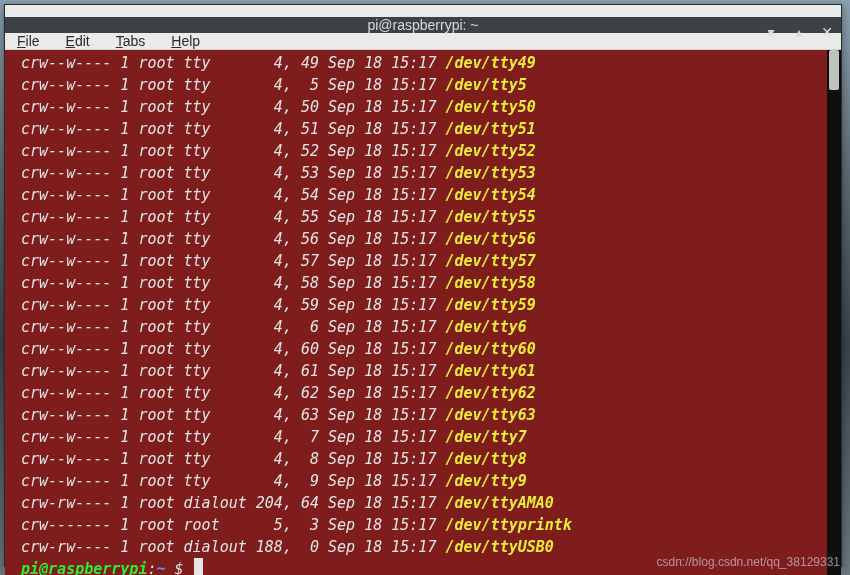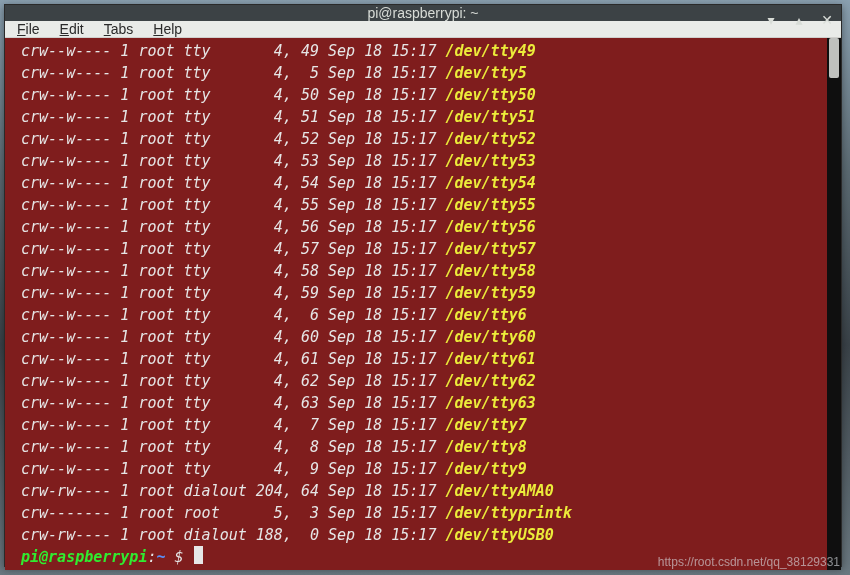--- a/index.html
+++ b/index.html
@@ -14,33 +14,34 @@
     box-shadow: 0 2px 8px rgba(0,0,0,0.4);
     display: flex; flex-direction: column;
   }
   .titlebar {
     height: 30px;
     background: #3c4245;
     color: #d8dcd7;
     display: flex; align-items: flex-start; justify-content: center;
     position: relative;
     font-size: 14px;
+    margin-top: 12px;
   }
   .titlebar .controls {
     position: absolute; right: 6px; top: 0; height: 30px;
     display: flex; align-items: center; gap: 12px;
     color: #d8dcd7;
   }
   .titlebar .controls span { cursor: pointer; width: 16px; text-align: center; font-size: 14px; line-height: 30px; }
   .menubar {
     height: 32px;
     background: #e9ebe8;
     display: flex; align-items: center;
     padding: 0 12px;
-    gap: 20px;
+    gap: 26px;
     font-size: 14px;
     color: #2a2a2a;
     border-bottom: 1px solid #d0d0cd;
   }
   .menubar .mi { cursor: pointer; }
   .menubar .mi .ul { text-decoration: underline; }
   .termwrap {
     flex: 1; position: relative; background: #000;
     display: flex;
   }
@@ -111,13 +112,13 @@
   </div>
 
   <div class="termwrap">
     <div class="terminal" id="term"><span class="row">crw--w----&nbsp;1&nbsp;root&nbsp;tty&nbsp;&nbsp;&nbsp;&nbsp;&nbsp;&nbsp;&nbsp;4,&nbsp;49&nbsp;Sep&nbsp;18&nbsp;15:17&nbsp;<span class="devpath">/dev/tty49</span></span><span class="row">crw--w----&nbsp;1&nbsp;root&nbsp;tty&nbsp;&nbsp;&nbsp;&nbsp;&nbsp;&nbsp;&nbsp;4,&nbsp;&nbsp;5&nbsp;Sep&nbsp;18&nbsp;15:17&nbsp;<span class="devpath">/dev/tty5</span></span><span class="row">crw--w----&nbsp;1&nbsp;root&nbsp;tty&nbsp;&nbsp;&nbsp;&nbsp;&nbsp;&nbsp;&nbsp;4,&nbsp;50&nbsp;Sep&nbsp;18&nbsp;15:17&nbsp;<span class="devpath">/dev/tty50</span></span><span class="row">crw--w----&nbsp;1&nbsp;root&nbsp;tty&nbsp;&nbsp;&nbsp;&nbsp;&nbsp;&nbsp;&nbsp;4,&nbsp;51&nbsp;Sep&nbsp;18&nbsp;15:17&nbsp;<span class="devpath">/dev/tty51</span></span><span class="row">crw--w----&nbsp;1&nbsp;root&nbsp;tty&nbsp;&nbsp;&nbsp;&nbsp;&nbsp;&nbsp;&nbsp;4,&nbsp;52&nbsp;Sep&nbsp;18&nbsp;15:17&nbsp;<span class="devpath">/dev/tty52</span></span><span class="row">crw--w----&nbsp;1&nbsp;root&nbsp;tty&nbsp;&nbsp;&nbsp;&nbsp;&nbsp;&nbsp;&nbsp;4,&nbsp;53&nbsp;Sep&nbsp;18&nbsp;15:17&nbsp;<span class="devpath">/dev/tty53</span></span><span class="row">crw--w----&nbsp;1&nbsp;root&nbsp;tty&nbsp;&nbsp;&nbsp;&nbsp;&nbsp;&nbsp;&nbsp;4,&nbsp;54&nbsp;Sep&nbsp;18&nbsp;15:17&nbsp;<span class="devpath">/dev/tty54</span></span><span class="row">crw--w----&nbsp;1&nbsp;root&nbsp;tty&nbsp;&nbsp;&nbsp;&nbsp;&nbsp;&nbsp;&nbsp;4,&nbsp;55&nbsp;Sep&nbsp;18&nbsp;15:17&nbsp;<span class="devpath">/dev/tty55</span></span><span class="row">crw--w----&nbsp;1&nbsp;root&nbsp;tty&nbsp;&nbsp;&nbsp;&nbsp;&nbsp;&nbsp;&nbsp;4,&nbsp;56&nbsp;Sep&nbsp;18&nbsp;15:17&nbsp;<span class="devpath">/dev/tty56</span></span><span class="row">crw--w----&nbsp;1&nbsp;root&nbsp;tty&nbsp;&nbsp;&nbsp;&nbsp;&nbsp;&nbsp;&nbsp;4,&nbsp;57&nbsp;Sep&nbsp;18&nbsp;15:17&nbsp;<span class="devpath">/dev/tty57</span></span><span class="row">crw--w----&nbsp;1&nbsp;root&nbsp;tty&nbsp;&nbsp;&nbsp;&nbsp;&nbsp;&nbsp;&nbsp;4,&nbsp;58&nbsp;Sep&nbsp;18&nbsp;15:17&nbsp;<span class="devpath">/dev/tty58</span></span><span class="row">crw--w----&nbsp;1&nbsp;root&nbsp;tty&nbsp;&nbsp;&nbsp;&nbsp;&nbsp;&nbsp;&nbsp;4,&nbsp;59&nbsp;Sep&nbsp;18&nbsp;15:17&nbsp;<span class="devpath">/dev/tty59</span></span><span class="row">crw--w----&nbsp;1&nbsp;root&nbsp;tty&nbsp;&nbsp;&nbsp;&nbsp;&nbsp;&nbsp;&nbsp;4,&nbsp;&nbsp;6&nbsp;Sep&nbsp;18&nbsp;15:17&nbsp;<span class="devpath">/dev/tty6</span></span><span class="row">crw--w----&nbsp;1&nbsp;root&nbsp;tty&nbsp;&nbsp;&nbsp;&nbsp;&nbsp;&nbsp;&nbsp;4,&nbsp;60&nbsp;Sep&nbsp;18&nbsp;15:17&nbsp;<span class="devpath">/dev/tty60</span></span><span class="row">crw--w----&nbsp;1&nbsp;root&nbsp;tty&nbsp;&nbsp;&nbsp;&nbsp;&nbsp;&nbsp;&nbsp;4,&nbsp;61&nbsp;Sep&nbsp;18&nbsp;15:17&nbsp;<span class="devpath">/dev/tty61</span></span><span class="row">crw--w----&nbsp;1&nbsp;root&nbsp;tty&nbsp;&nbsp;&nbsp;&nbsp;&nbsp;&nbsp;&nbsp;4,&nbsp;62&nbsp;Sep&nbsp;18&nbsp;15:17&nbsp;<span class="devpath">/dev/tty62</span></span><span class="row">crw--w----&nbsp;1&nbsp;root&nbsp;tty&nbsp;&nbsp;&nbsp;&nbsp;&nbsp;&nbsp;&nbsp;4,&nbsp;63&nbsp;Sep&nbsp;18&nbsp;15:17&nbsp;<span class="devpath">/dev/tty63</span></span><span class="row">crw--w----&nbsp;1&nbsp;root&nbsp;tty&nbsp;&nbsp;&nbsp;&nbsp;&nbsp;&nbsp;&nbsp;4,&nbsp;&nbsp;7&nbsp;Sep&nbsp;18&nbsp;15:17&nbsp;<span class="devpath">/dev/tty7</span></span><span class="row">crw--w----&nbsp;1&nbsp;root&nbsp;tty&nbsp;&nbsp;&nbsp;&nbsp;&nbsp;&nbsp;&nbsp;4,&nbsp;&nbsp;8&nbsp;Sep&nbsp;18&nbsp;15:17&nbsp;<span class="devpath">/dev/tty8</span></span><span class="row">crw--w----&nbsp;1&nbsp;root&nbsp;tty&nbsp;&nbsp;&nbsp;&nbsp;&nbsp;&nbsp;&nbsp;4,&nbsp;&nbsp;9&nbsp;Sep&nbsp;18&nbsp;15:17&nbsp;<span class="devpath">/dev/tty9</span></span><span class="row">crw-rw----&nbsp;1&nbsp;root&nbsp;dialout&nbsp;204,&nbsp;64&nbsp;Sep&nbsp;18&nbsp;15:17&nbsp;<span class="devpath">/dev/ttyAMA0</span></span><span class="row">crw-------&nbsp;1&nbsp;root&nbsp;root&nbsp;&nbsp;&nbsp;&nbsp;&nbsp;&nbsp;5,&nbsp;&nbsp;3&nbsp;Sep&nbsp;18&nbsp;15:17&nbsp;<span class="devpath">/dev/ttyprintk</span></span><span class="row">crw-rw----&nbsp;1&nbsp;root&nbsp;dialout&nbsp;188,&nbsp;&nbsp;0&nbsp;Sep&nbsp;18&nbsp;15:17&nbsp;<span class="devpath">/dev/ttyUSB0</span></span><span class="row prompt"><span class="userhost">pi@raspberrypi</span><span class="colon">:</span><span class="cwd">~</span><span class="dollar"> $ </span><span class="cursor"></span></span></div>
     <div class="scrollbar">
       <div class="thumb"></div>
     </div>
   </div>
 </div>
 
-<div class="watermark">https://root.csdn.net/qq_38129331</div>
+<div class="watermark">csdn://blog.csdn.net/qq_38129331</div>
 
 </body></html>

